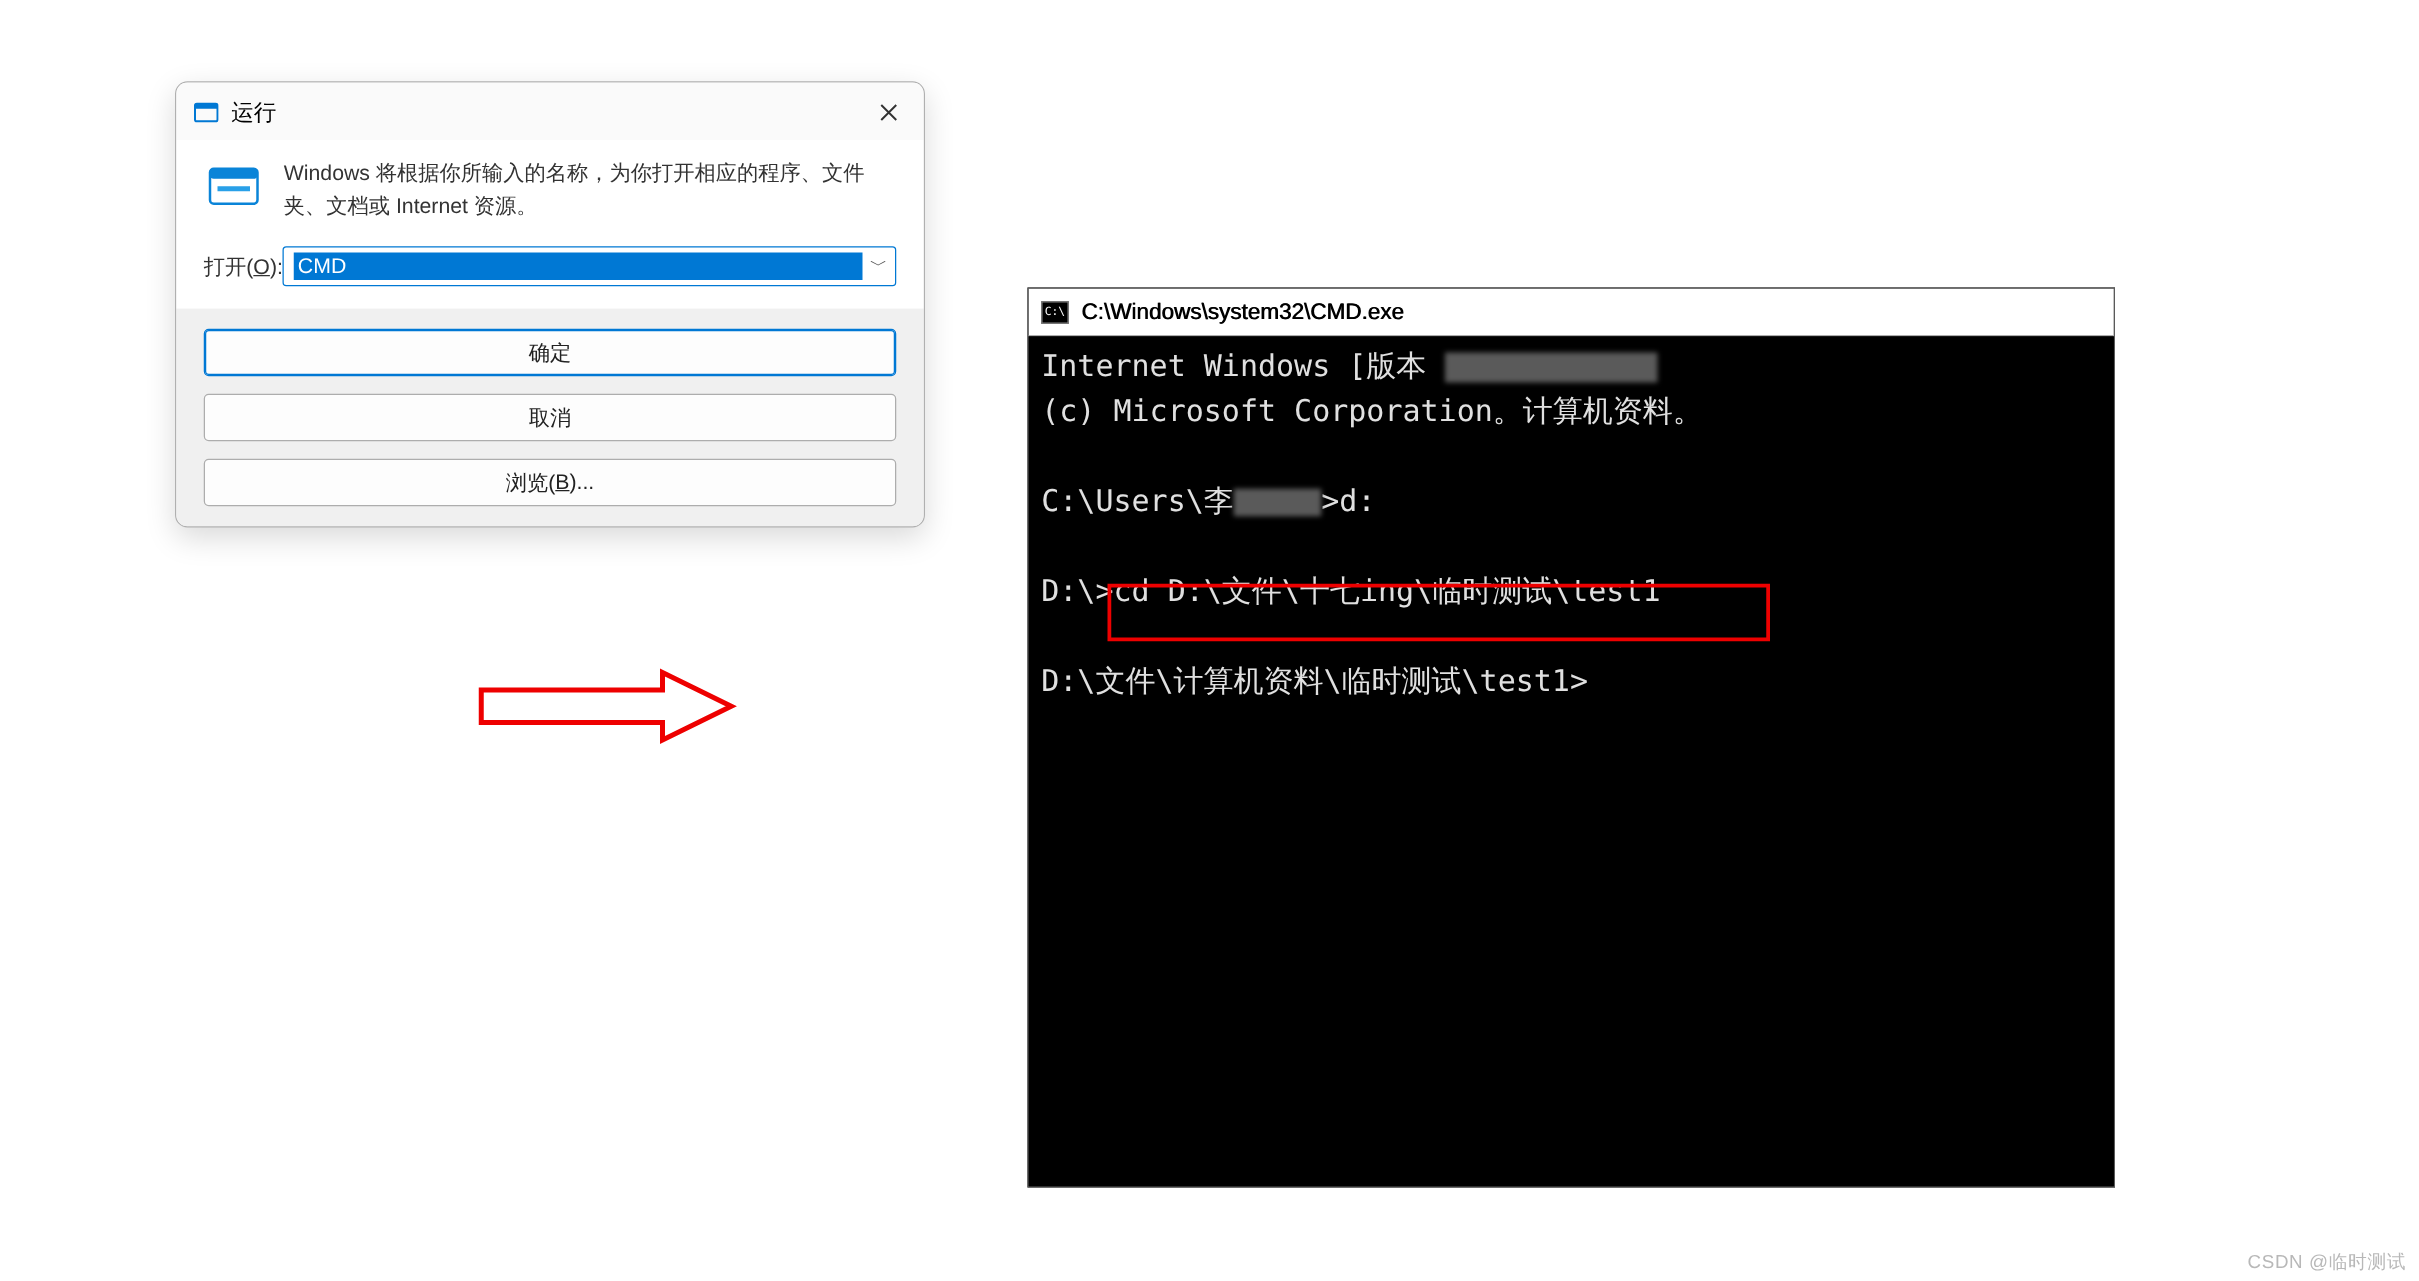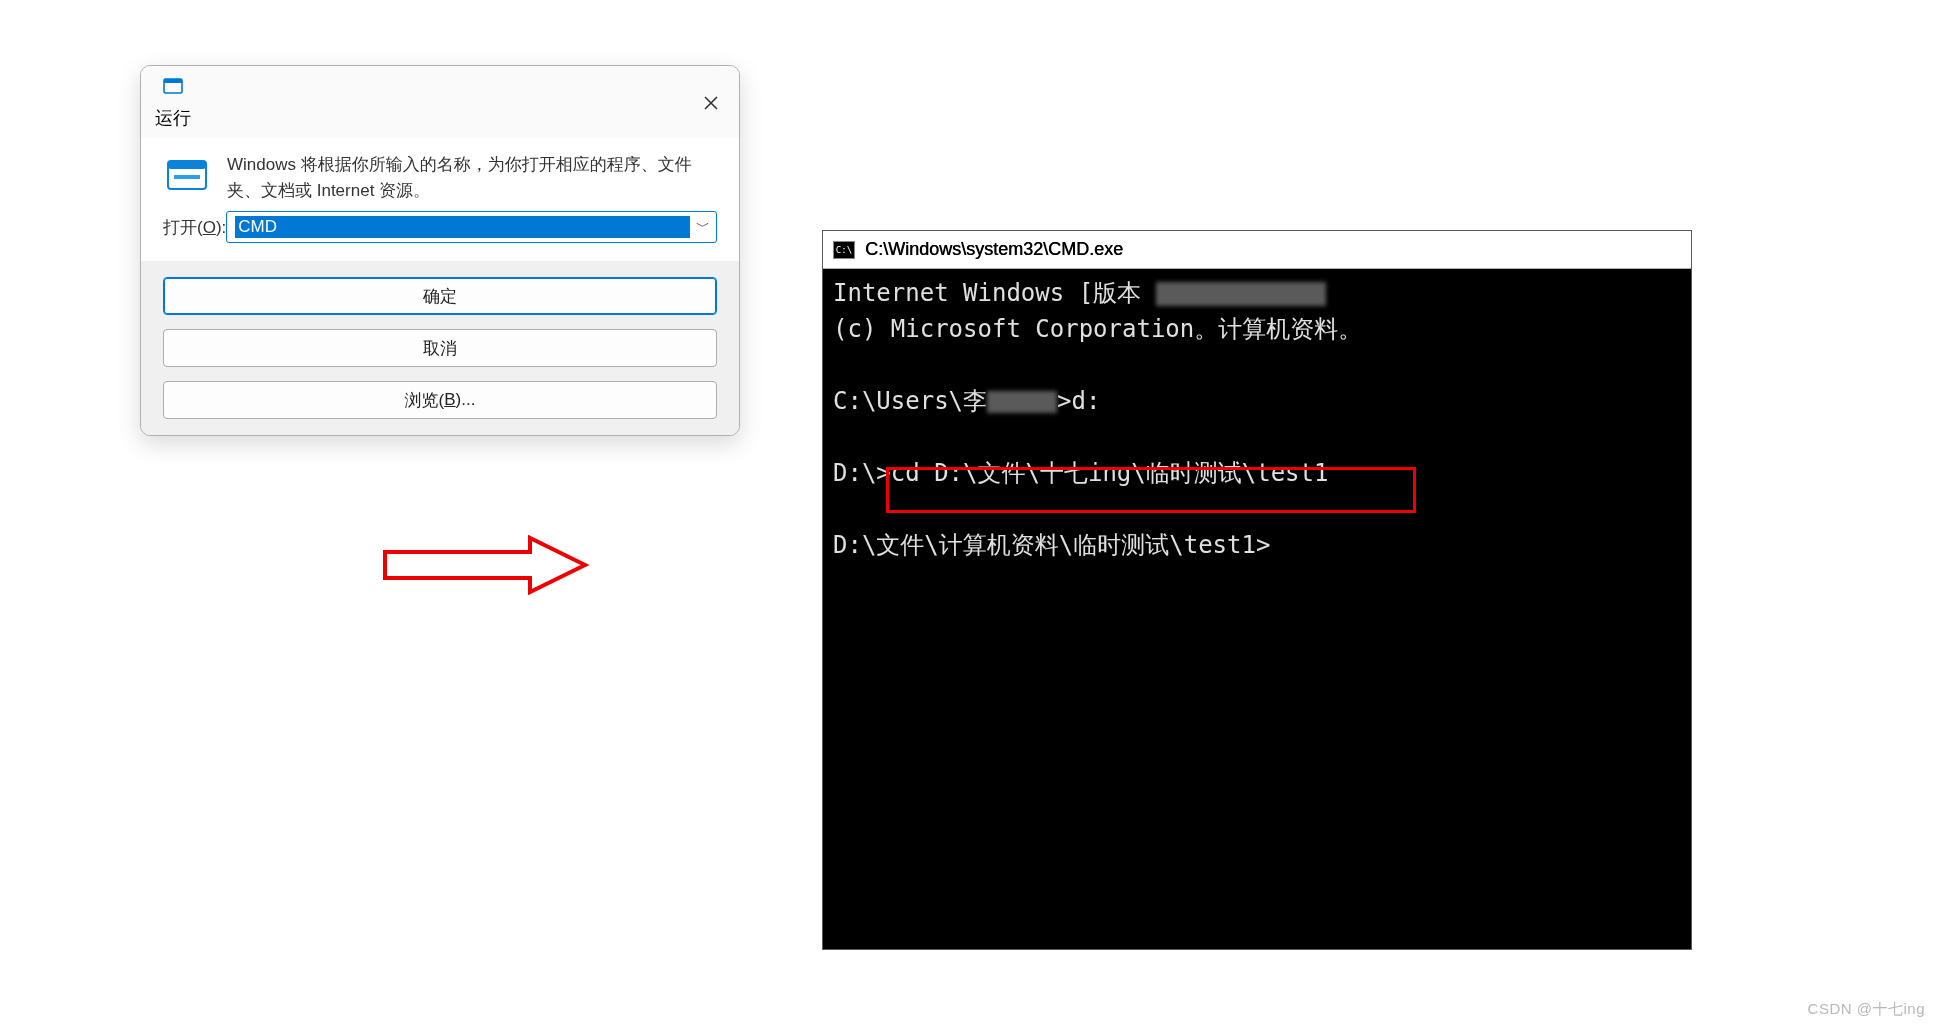--- a/index.html
+++ b/index.html
@@ -9,32 +9,32 @@
   .run-dialog {
     position: absolute; top: 65px; left: 140px; width: 600px;
     background: #f5f5f5; border: 1px solid #b0b0b0; border-radius: 10px;
     box-shadow: 0 8px 24px rgba(0,0,0,0.15);
     overflow: hidden;
   }
   .run-titlebar {
     display: flex; align-items: center; justify-content: space-between;
     padding: 10px 14px 8px 14px; background: #fafafa;
   }
-  .run-title-left { display: flex; align-items: center; gap: 10px; flex-direction: column; }
+  .run-title-left { display: flex; align-items: center; gap: 10px; }
   .run-title-icon {
     width: 20px; height: 20px; display: inline-flex; align-items: center; justify-content: center;
   }
   .run-title-text { font-size: 18px; color: #000; }
   .run-close {
     font-size: 22px; color: #333; cursor: pointer; width: 28px; height: 28px;
     display: flex; align-items: center; justify-content: center;
     border-radius: 4px;
   }
   .run-body { padding: 14px 22px 18px 22px; background: #fff; }
-  .run-desc-row { display: flex; gap: 16px; align-items: flex-start; margin-bottom: 8px; }
+  .run-desc-row { display: flex; gap: 16px; align-items: flex-start; margin-bottom: 20px; }
   .run-big-icon {
     width: 48px; height: 48px; flex-shrink: 0;
     display: flex; align-items: center; justify-content: center;
   }
   .run-desc { font-size: 17px; color: #333; line-height: 1.5; }
   .run-input-row { display: flex; align-items: center; }
   .run-open-label { font-size: 17px; color: #333; white-space: nowrap; }
   .run-combo {
     flex: 1; display: flex; align-items: center; border: 1px solid #0078d4;
     border-radius: 3px; background: #fff; height: 32px; padding: 0 6px 0 8px;
@@ -150,13 +150,13 @@
 <span>(c) Microsoft Corporation。计算机资料。</span>
 
 <span>C:\Users\李</span><span class="blur-box small"></span><span>&gt;d:</span>
 
 <span>D:\&gt;</span><span>cd D:\文件\十七ing\临时测试\test1</span>
 
 <span>D:\文件\计算机资料\临时测试\test1&gt;</span>
 <div class="red-highlight" style="top:198px;left:63px;width:530px;height:46px"></div></div>
 </div>
 
-<div class="watermark">CSDN @十七ing</div>
+<div class="watermark">CSDN @临时测试</div>
 
 </body></html>

